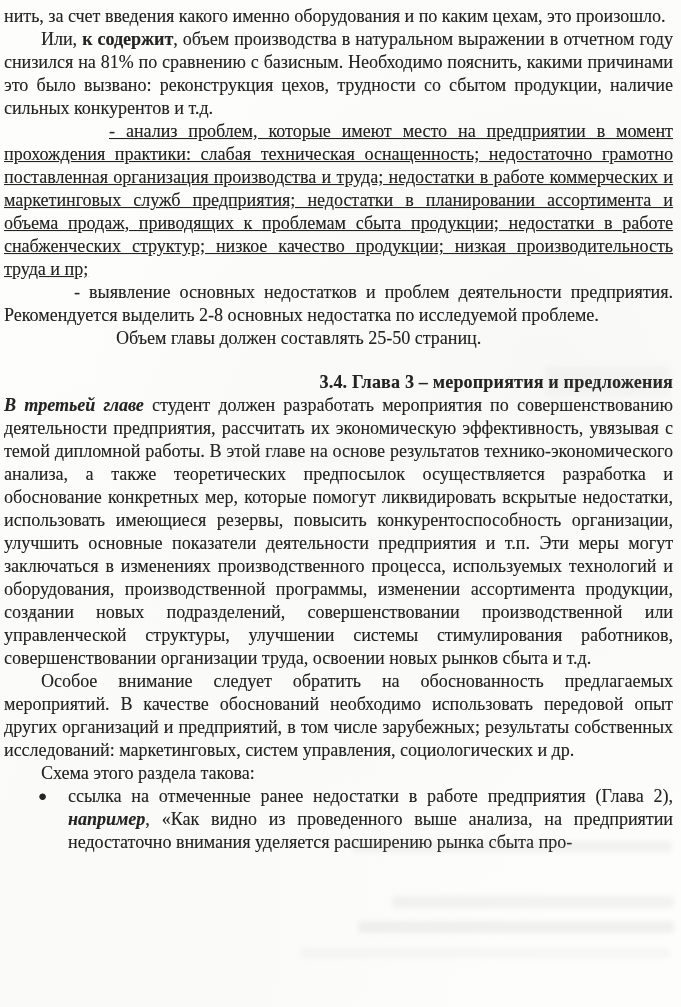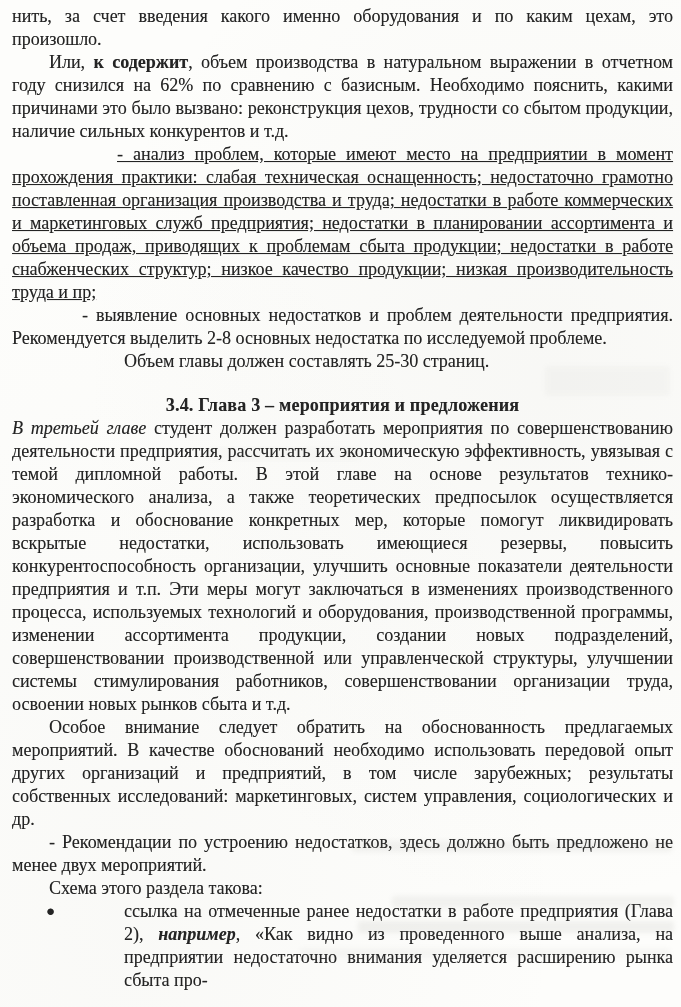--- a/index.html
+++ b/index.html
@@ -5,57 +5,57 @@
   html, body {
     margin: 0; padding: 0;
     width: 681px; height: 1007px;
     background: #fdfdfb;
     overflow: hidden;
   }
   .page {
     position: relative;
     box-sizing: border-box;
     width: 681px; height: 1007px;
-    padding: 5px 8px 0 12px;
+    padding: 5px 8px 0 4px;
     font-family: "Liberation Serif", "DejaVu Serif", serif;
     font-size: 18px;
     line-height: 23px;
     color: #242424;
     text-align: justify;
     text-shadow: 0.2px 0.2px 0.35px rgba(70,70,70,0.45);
     background:
       radial-gradient(ellipse at 80% 38%, rgba(180,180,170,0.07), rgba(0,0,0,0) 60%),
       radial-gradient(ellipse at 20% 90%, rgba(180,180,170,0.05), rgba(0,0,0,0) 55%),
       #fdfdfb;
   }
   .doc p { margin: 0; }
   .doc .heading {
     margin: 21px 0 0 0;
     font-weight: bold;
-    text-align: center;
+    text-align: right;
     letter-spacing: 0.2px;
   }
   .indent-flush    { text-indent: 0; }
   .indent-standard { text-indent: 37px; }
   .indent-medium   { text-indent: 70px; }
   .indent-deep     { text-indent: 105px; text-decoration: underline; }
   .indent-wide     { text-indent: 112px; }
 
   .seg-bold { font-weight: bold; }
-  .seg-italic { font-style: italic; }
+  .seg-italic { font-style: italic; font-weight: bold; }
   .seg-bold-italic { font-weight: bold; font-style: italic; }
 
   .bullet-row { display: flex; padding-left: 30px; }
   .bullet-dot {
     flex: 0 0 30px;
     text-align: left;
     padding-left: 4px;
     font-size: 15px;
   }
-  .bullet-text { flex: 1; text-align: justify; margin-left: 48px; }
+  .bullet-text { flex: 1; text-align: justify; }
 
   
   .artifact {
     position: absolute;
     background: #96968e;
     opacity: 0.10;
     filter: blur(2.5px);
     border-radius: 3px;
     pointer-events: none;
   }
@@ -74,28 +74,27 @@
     opacity: 0.8;
     pointer-events: none;
   }
 </style>
 </head>
 <body>
 
 <div class="page">
   <article class="doc" id="doc-body">
       <p class="indent-flush"><span class="seg-normal">нить, за счет введения какого именно оборудования и по каким цехам, это произошло.</span></p>
-      <p class="indent-standard"><span class="seg-normal">Или, </span><span class="seg-bold">к содержит</span><span class="seg-normal">, объем производства в натуральном выражении в отчетном году снизился на 62% по сравнению с базисным. Необходимо пояснить, какими причинами это было вызвано: реконструкция цехов, трудности со сбытом продукции, наличие сильных конкурентов и т.д.</span></p>
+      <p class="indent-standard"><span class="seg-normal">Или, </span><span class="seg-bold">к содержит</span><span class="seg-normal">, объем производства в натуральном выражении в отчетном году снизился на 81% по сравнению с базисным. Необходимо пояснить, какими причинами это было вызвано: реконструкция цехов, трудности со сбытом продукции, наличие сильных конкурентов и т.д.</span></p>
       <p class="indent-deep"><span class="seg-normal">- анализ проблем, которые имеют место на предприятии в момент прохождения практики: слабая техническая оснащенность; недостаточно грамотно поставленная организация производства и труда; недостатки в работе коммерческих и маркетинговых служб предприятия; недостатки в планировании ассортимента и объема продаж, приводящих к проблемам сбыта продукции; недостатки в работе снабженческих структур; низкое качество продукции; низкая производительность труда и пр;</span></p>
       <p class="indent-medium"><span class="seg-normal">- выявление основных недостатков и проблем деятельности предприятия. Рекомендуется выделить 2-8 основных недостатка по исследуемой проблеме.</span></p>
-      <p class="indent-wide"><span class="seg-normal">Объем главы должен составлять 25-30 страниц.</span></p>
+      <p class="indent-wide"><span class="seg-normal">Объем главы должен составлять 25-50 страниц.</span></p>
       <p class="heading indent-flush"><span class="seg-normal">3.4. Глава 3 – мероприятия и предложения</span></p>
       <p class="indent-flush"><span class="seg-italic">В третьей главе</span><span class="seg-normal"> студент должен разработать мероприятия по совершенствованию деятельности предприятия, рассчитать их экономическую эффективность, увязывая с темой дипломной работы. В этой главе на основе результатов технико-экономического анализа, а также теоретических предпосылок осуществляется разработка и обоснование конкретных мер, которые помогут ликвидировать вскрытые недостатки, использовать имеющиеся резервы, повысить конкурентоспособность организации, улучшить основные показатели деятельности предприятия и т.п. Эти меры могут заключаться в изменениях производственного процесса, используемых технологий и оборудования, производственной программы, изменении ассортимента продукции, создании новых подразделений, совершенствовании производственной или управленческой структуры, улучшении системы стимулирования работников, совершенствовании организации труда, освоении новых рынков сбыта и т.д.</span></p>
       <p class="indent-standard"><span class="seg-normal">Особое внимание следует обратить на обоснованность предлагаемых мероприятий. В качестве обоснований необходимо использовать передовой опыт других организаций и предприятий, в том числе зарубежных; результаты собственных исследований: маркетинговых, систем управления, социологических и др.</span></p>
-      <p class="indent-standard"><span class="seg-normal">- Рекомендации по устроению недостатков, здесь должно быть предложено не менее двух мероприятий.</span></p>
       <p class="indent-standard"><span class="seg-normal">Схема этого раздела такова:</span></p>
       <div class="bullet-row">
         <span class="bullet-dot">●</span>
         <span class="bullet-text"><span class="seg-normal">ссылка на отмеченные ранее недостатки в работе предприятия (Глава 2), </span><span class="seg-bold-italic">например</span><span class="seg-normal">, «Как видно из проведенного выше анализа, на предприятии недостаточно внимания уделяется расширению рынка сбыта про-</span></span>
       </div>
     </article>
 
   <div class="artifact a1"></div>
   <div class="artifact a2"></div>
   <div class="artifact a3"></div>

